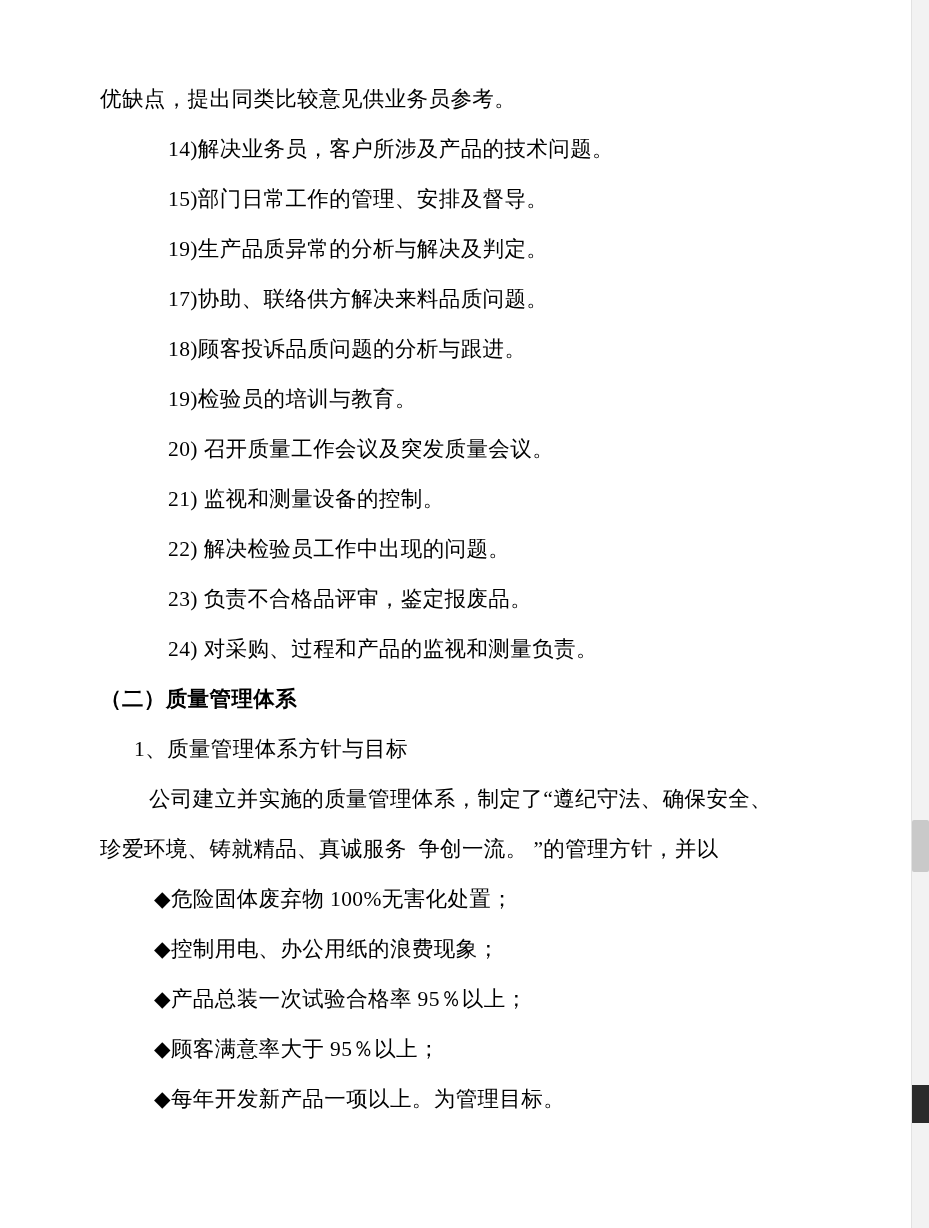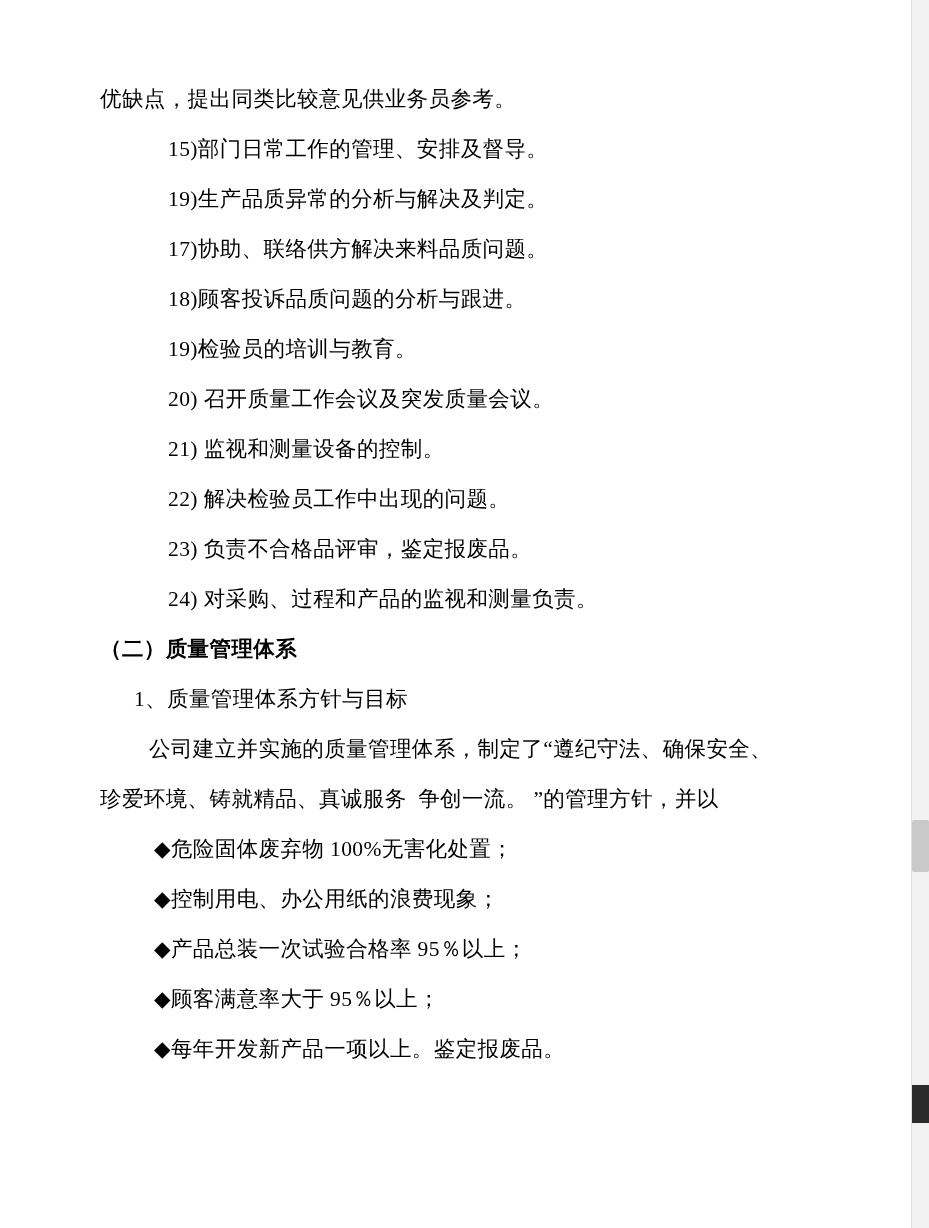--- a/index.html
+++ b/index.html
@@ -90,20 +90,21 @@
 </head>
 <body>
 
 <div class="page">
 
   <div class="doc-body">
     <div class="content">
 
       <p class="flush">优缺点，提出同类比较意见供业务员参考。</p>
 
+      <p class="indent-num">14)解决业务员，客户所涉及产品的技术问题。</p>
       <p class="indent-num">15)部门日常工作的管理、安排及督导。</p>
       <p class="indent-num">19)生产品质异常的分析与解决及判定。</p>
       <p class="indent-num">17)协助、联络供方解决来料品质问题。</p>
       <p class="indent-num">18)顾客投诉品质问题的分析与跟进。</p>
       <p class="indent-num">19)检验员的培训与教育。</p>
       <p class="indent-num">20) 召开质量工作会议及突发质量会议。</p>
       <p class="indent-num">21) 监视和测量设备的控制。</p>
       <p class="indent-num">22) 解决检验员工作中出现的问题。</p>
       <p class="indent-num">23) 负责不合格品评审，鉴定报废品。</p>
       <p class="indent-num">24) 对采购、过程和产品的监视和测量负责。</p>
@@ -111,21 +112,21 @@
       <p class="indent-head">（二）质量管理体系</p>
       <p class="indent-sub">1、质量管理体系方针与目标</p>
 
       <p class="para-indent">公司建立并实施的质量管理体系，制定了“遵纪守法、确保安全、</p>
       <p class="flush">珍爱环境、铸就精品、真诚服务  争创一流。 ”的管理方针，并以</p>
 
       <p class="indent-bullet">◆危险固体废弃物 100%无害化处置；</p>
       <p class="indent-bullet">◆控制用电、办公用纸的浪费现象；</p>
       <p class="indent-bullet">◆产品总装一次试验合格率 95％以上；</p>
       <p class="indent-bullet">◆顾客满意率大于 95％以上；</p>
-      <p class="indent-bullet">◆每年开发新产品一项以上。鉴定报废品。</p>
+      <p class="indent-bullet">◆每年开发新产品一项以上。为管理目标。</p>
 
     </div>
   </div>
 
   <div class="scroll-track">
     <div class="scroll-thumb main"></div>
     <div class="scroll-thumb lower"></div>
   </div>
 
 </div>

